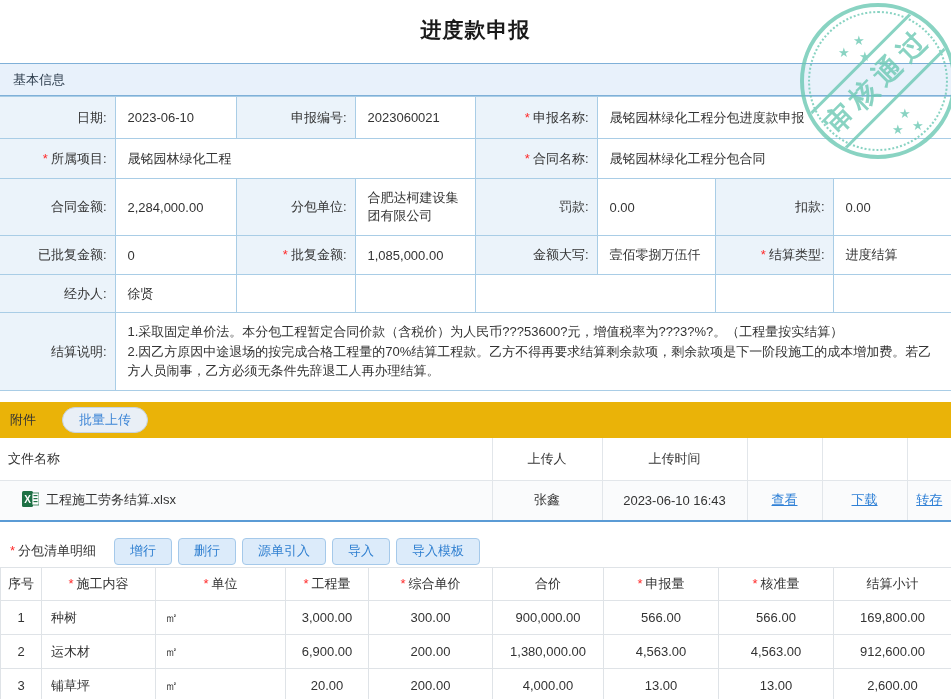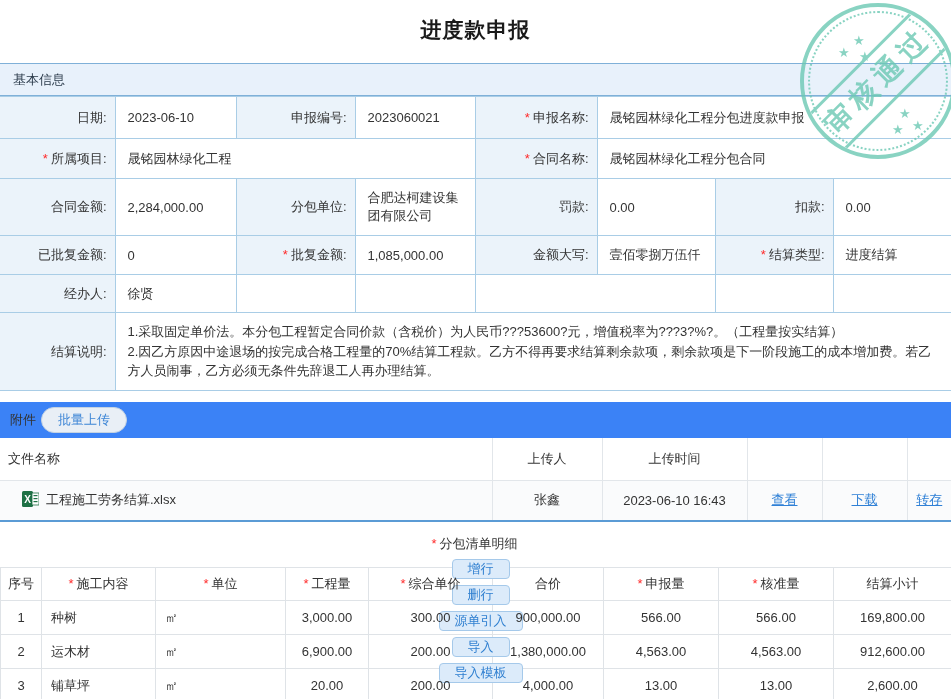--- a/index.html
+++ b/index.html
@@ -16,34 +16,34 @@
   
   .form-table td { border:1px solid #a9cde6; vertical-align:middle; font-size:13px; padding:4px 10px; }
   .form-table td:first-child { border-left:none; }
   .form-table td:last-child { border-right:none; }
   .form-table td.lbl { background:#ebf3fa; text-align:right; padding-right:8px; white-space:nowrap; }
   .form-table td.val { background:#fff; text-align:left; padding-left:12px; }
   .star { color:#ff2a2a; margin-right:3px; }
   .note-cell { line-height:1.5; padding:6px 12px !important; }
 
   
-  .attach-bar { margin-top:11px; height:36px; background:#3b82f6; display:flex; align-items:center; padding-left:10px; gap:5px; }
+  .attach-bar { margin-top:11px; height:36px; background:#eab308; display:flex; align-items:center; padding-left:10px; gap:26px; }
   .btn-upload { display:inline-flex; align-items:center; height:26px; padding:0 16px; background:#e9eff6; border:1px solid #c5d3e2; border-radius:13px; color:#3e86d6; font-size:13px; cursor:pointer; }
   .attach-table td { border-left:1px solid #e2e6ea; border-right:1px solid #e2e6ea; padding:4px 8px; }
   .attach-table td:first-child { border-left:none; }
   .attach-table td:last-child { border-right:none; }
   .attach-table tr.head td { height:42px; border-bottom:1px solid #e2e6ea; }
   .attach-table tr.filerow td { height:41px; background:#fafbfc; border-bottom:2px solid #5b9bd5; }
   .attach-table .fname-h { text-align:left; }
   .attach-table .c { text-align:center; }
   .file-cell { display:flex; align-items:center; gap:7px; padding-left:14px; }
   a.link { color:#2f80d6; text-decoration:underline; cursor:pointer; }
 
   
-  .detail-bar { margin-top:13px; height:32px; display:flex; align-items:center; padding-left:10px; gap:6px;flex-direction:column; }
+  .detail-bar { margin-top:13px; height:32px; display:flex; align-items:center; padding-left:10px; gap:6px; }
   .detail-title { margin-right:12px; color:#333; }
   .btn-blue { display:inline-flex; align-items:center; justify-content:center; height:27px; padding:0 15px; background:#dcebfa; border:1px solid #a5c9ea; border-radius:4px; color:#2f7fd0; font-size:13px; cursor:pointer; }
   .detail-table td { border:1px solid #dfe3e7; text-align:center; padding:3px 6px; }
   .detail-table tr.head td { height:33px; background:#fff; }
   .detail-table tr.drow td { height:34px; background:#fff; }
   .detail-table .ta-l { text-align:left; padding-left:9px; }
 
   
   .stamp { position:absolute; left:800px; top:3px; width:156px; height:156px; opacity:.8; z-index:5; pointer-events:none; }
   .stamp-circle { position:absolute; inset:0; border:4px solid #6cc9b4; border-radius:50%; overflow:hidden; }

